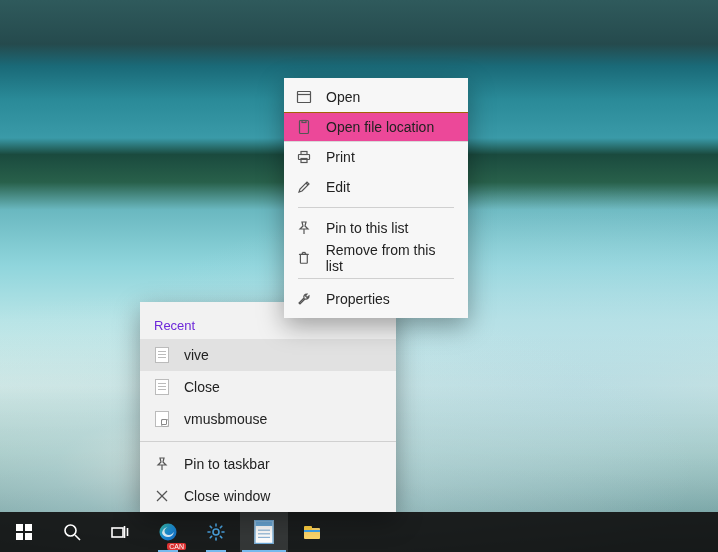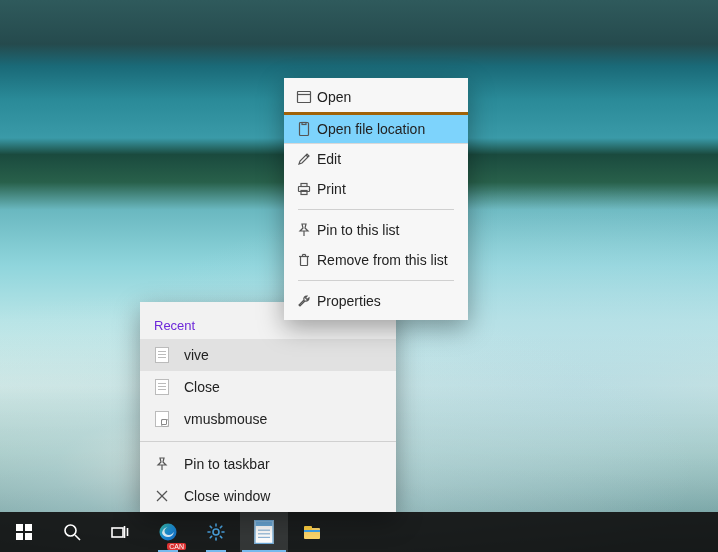--- a/index.html
+++ b/index.html
@@ -110,24 +110,24 @@
     background: #f7f7f7;
     box-shadow: 0 8px 24px rgba(0,0,0,0.35);
     z-index: 300;
     padding: 4px 0;
   }
   .cm-item {
     display: flex;
     align-items: center;
     height: 30px;
     padding: 0 14px 0 12px;
-    gap: 5px;
+    gap: 14px;
     color: #222;
   }
-  .cm-item.highlight { background: #7dd3fc; border-top:3px solid #a16207; border-bottom:1px solid #d9d8d8; height:28px; }
+  .cm-item.highlight { background: #ec4899; border-top:1px solid #a16207; border-bottom:1px solid #d9d8d8; height:28px; }
   .cm-sep {
     height: 1px;
     background: #d0d0d0;
     margin: 5px 14px;
   }
   .cm-icon {
     width: 16px; height: 16px;
     display:flex; align-items:center; justify-content:center;
     color: #555;
   }
@@ -210,35 +210,35 @@
       <svg viewBox="0 0 16 16" fill="none" stroke="currentColor" stroke-width="1.2">
           <rect x="3.5" y="1.5" width="9" height="13" rx="1"></rect>
           <rect x="6" y="1.5" width="4" height="2"></rect>
         </svg>
     </span>
     <span>Open file location</span>
   </div>
   <div class="cm-item">
     <span class="cm-icon">
       <svg viewBox="0 0 16 16" fill="none" stroke="currentColor" stroke-width="1.2">
-          <path d="M3 13 4 10 11 3l2 2-7 7-3 1z"></path>
-          <line x1="10" y1="4" x2="12" y2="6"></line>
-        </svg>
-    </span>
-    <span>Edit</span>
-  </div>
-  <div class="cm-item">
-    <span class="cm-icon">
-      <svg viewBox="0 0 16 16" fill="none" stroke="currentColor" stroke-width="1.2">
           <rect x="2.5" y="5.5" width="11" height="5" rx="0.5"></rect>
           <rect x="5" y="2.5" width="6" height="3"></rect>
           <rect x="5" y="9.5" width="6" height="4"></rect>
         </svg>
     </span>
     <span>Print</span>
+  </div>
+  <div class="cm-item">
+    <span class="cm-icon">
+      <svg viewBox="0 0 16 16" fill="none" stroke="currentColor" stroke-width="1.2">
+          <path d="M3 13 4 10 11 3l2 2-7 7-3 1z"></path>
+          <line x1="10" y1="4" x2="12" y2="6"></line>
+        </svg>
+    </span>
+    <span>Edit</span>
   </div>
   <div class="cm-sep"></div>
   <div class="cm-item">
     <span class="cm-icon">
       <svg viewBox="0 0 16 16" fill="none" stroke="currentColor" stroke-width="1.2">
           <path d="M6 2h4l-1 4 3 3H4l3-3-1-4z"></path>
           <line x1="8" y1="9" x2="8" y2="14"></line>
         </svg>
     </span>
     <span>Pin to this list</span>

